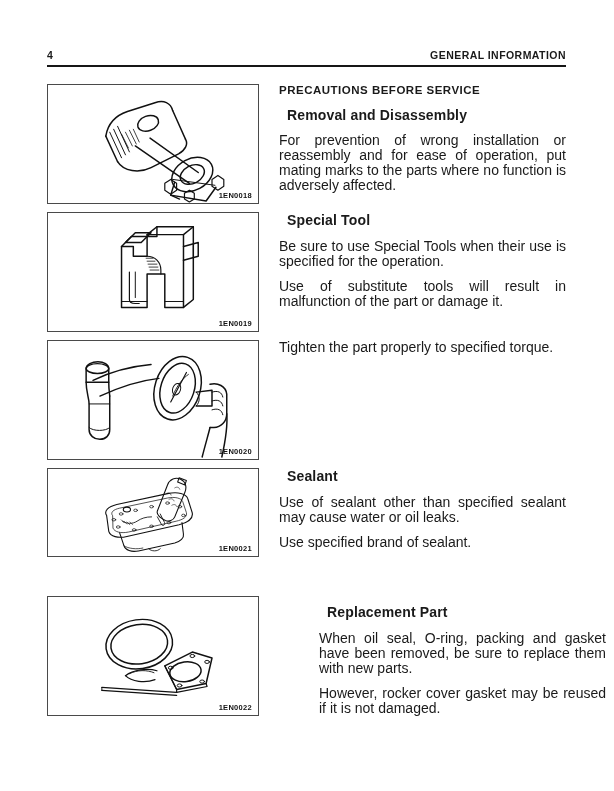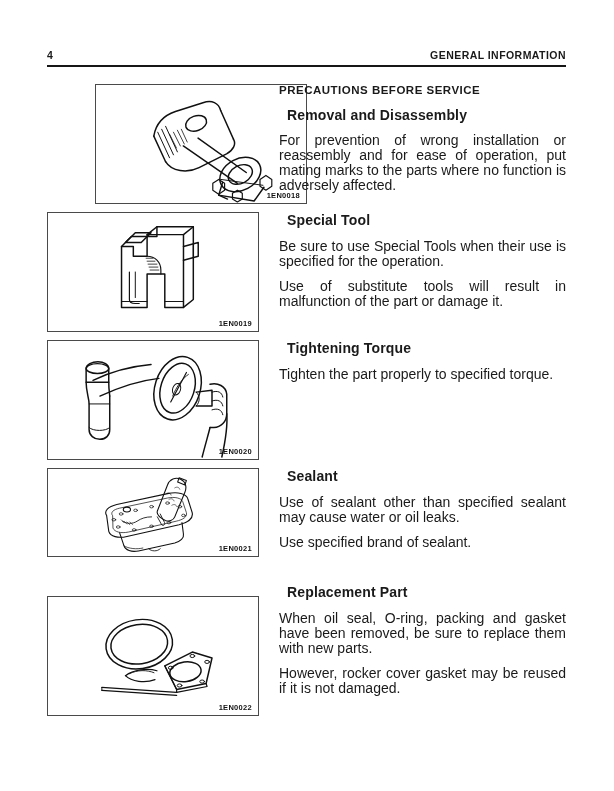--- a/index.html
+++ b/index.html
@@ -131,21 +131,21 @@
   <div class="page-header">
     <span class="folio">4</span>
     <span class="running-head">GENERAL INFORMATION</span>
   </div>
   <div class="header-rule"></div>
 
   <div class="body-grid">
 
     <div class="row">
 
-      <div class="figure-box" style="top:0px; height:120px;margin-left:48px;">
+      <div class="figure-box" style="top:0px; height:120px;">
         <div class="figure-inner">
           <svg class="figure-svg" viewBox="0 0 212 120">
             <g fill="none" stroke="#111" stroke-width="1.5" stroke-linejoin="round" stroke-linecap="round">
 
               <path d="M58 52 C60 40 68 31 80 27 L108 18 C117 15 124 18 126 26"></path>
               <path d="M126 26 L139 55"></path>
               <path d="M58 52 L70 78"></path>
 
               <path d="M70 78 C76 88 92 90 104 84 L132 70 C139 66 142 60 139 55"></path>
 
@@ -269,21 +269,20 @@
 
               <path d="M164 88 C162 96 159 106 156 118"></path>
               <path d="M181 74 C182 86 180 100 176 118"></path>
             </g>
           </svg>
           <span class="figure-code">1EN0020</span>
         </div>
       </div>
 
       <div class="text-col" style="top:256px;">
-        <h2 class="sect-head">Tightening Torque</h2>
         <p class="para nojust">Tighten the part properly to specified torque.</p>
       </div>
     </div>
 
     <div class="row">
 
       <div class="figure-box" style="top:384px; height:89px;">
         <div class="figure-inner">
           <svg class="figure-svg" viewBox="0 0 212 120">
             <g fill="none" stroke="#111" stroke-width="1.5" stroke-linejoin="round" stroke-linecap="round">
@@ -377,21 +376,21 @@
 
               <path d="M54 92 L130 97" stroke-width="1.3"></path>
               <path d="M54 95 L130 100" stroke-width="1.3"></path>
               <path d="M54 92 L54 95" stroke-width="1"></path>
             </g>
           </svg>
           <span class="figure-code">1EN0022</span>
         </div>
       </div>
 
-      <div class="text-col" style="top:500px;">
+      <div class="text-col" style="top:520px;margin-left:40px;">
         <h2 class="sect-head">Replacement Part</h2>
         <p class="para">When oil seal, O-ring, packing and gasket have been removed, be sure to replace them with new parts.</p>
         <p class="para">However, rocker cover gasket may be reused if it is not damaged.</p>
       </div>
     </div>
 
   </div>
 </div>
 
 </body></html>

